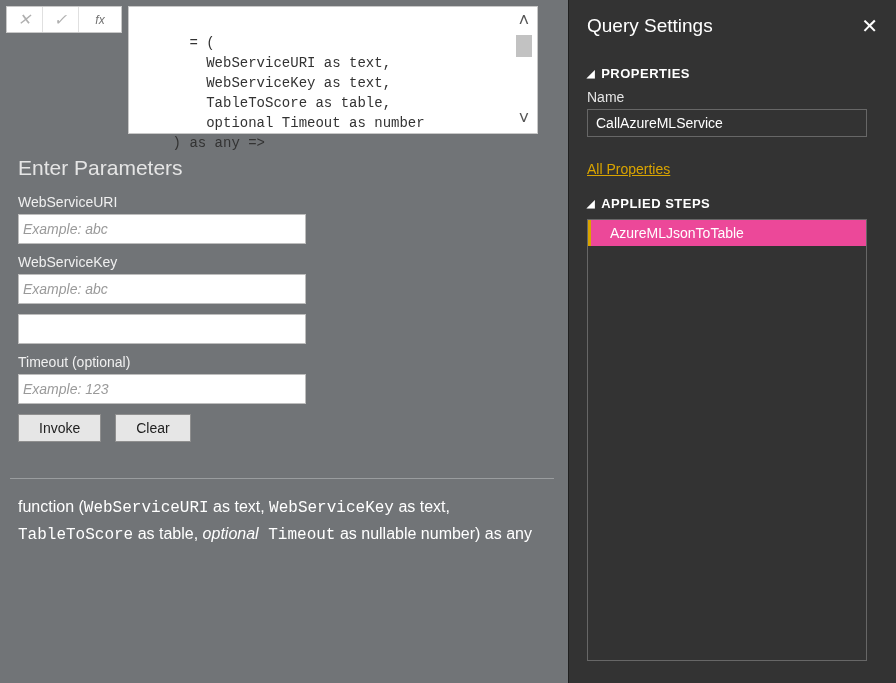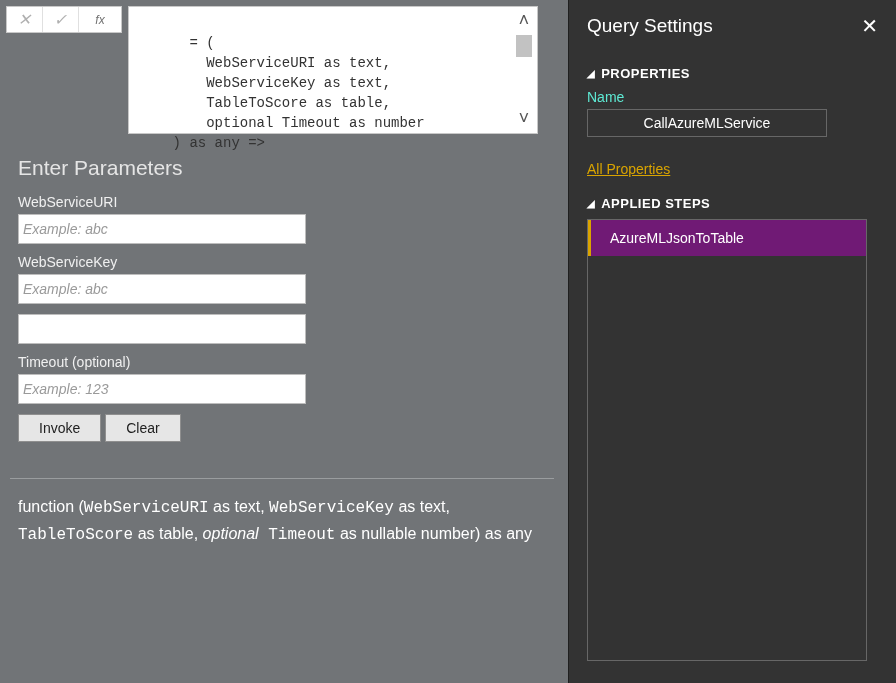--- a/index.html
+++ b/index.html
@@ -63,21 +63,21 @@
   .params-title { font-size: 21px; font-weight: 300; color: #e5e5e5; margin-bottom: 14px; }
   .field { margin-bottom: 10px; }
   .field-label { font-size: 14px; color: #f0f0f0; margin-bottom: 4px; display: block; }
   .field-input {
     width: 288px; height: 30px;
     background: #fff; border: 1px solid #bdbdbd;
     padding: 0 4px; font-size: 14px; color: #333;
   }
   .field-input::placeholder { color: #9a9a9a; font-style: italic; }
 
-  .btn-row { margin-top: 10px; display: flex; gap: 4px; }
+  .btn-row { margin-top: 10px; display: flex; gap: 14px; }
   .btn {
     height: 28px; padding: 0 20px;
     background: #e6e6e6; border: 1px solid #8f8f8f;
     font-size: 14px; color: #222; cursor: pointer;
   }
 
   .divider {
     position: absolute; top: 478px; left: 10px; right: 14px;
     border-top: 1px solid #9a9d9f;
   }
@@ -107,38 +107,38 @@
   .section {
     padding: 0 18px;
   }
   .section-hdr {
     display: flex; align-items: center; gap: 6px;
     font-size: 13px; font-weight: 700; letter-spacing: 0.5px;
     color: #fff; margin-top: 18px; margin-bottom: 8px;
   }
   .tri { font-size: 10px; color: #fff; }
 
-  .name-label { font-size: 14px; color: #5eead4; margin-bottom: 4px; }
+  .name-label { font-size: 14px; color: #e5e5e5; margin-bottom: 4px; }
   .name-input {
-    width: 240px; height: 28px;
+    width: 280px; height: 28px;
     background: #333; border: 1px solid #676767;
-    color: #fff; padding: 0 8px; font-size: 14px; text-align: center;
+    color: #fff; padding: 0 8px; font-size: 14px;
   }
 
   .allprops { color: #d9a400; text-decoration: underline; font-size: 14px; display: inline-block; margin-top: 24px; cursor: pointer; }
 
   .applied-box {
     margin-top: 8px;
     width: 280px; height: 442px;
     border: 1px solid #676767;
     background: #333;
   }
   .applied-row {
-    height: 36px; display: flex; align-items: center;
-    background: #701a75;
+    height: 26px; display: flex; align-items: center;
+    background: #ec4899;
     position: relative;
     padding-left: 22px; font-size: 14px; color: #fff;
   }
   .applied-row::before {
     content: ""; position: absolute; left: 0; top: 0; bottom: 0; width: 3px;
     background: #d9a400;
   }
 </style>
 </head>
 <body>

